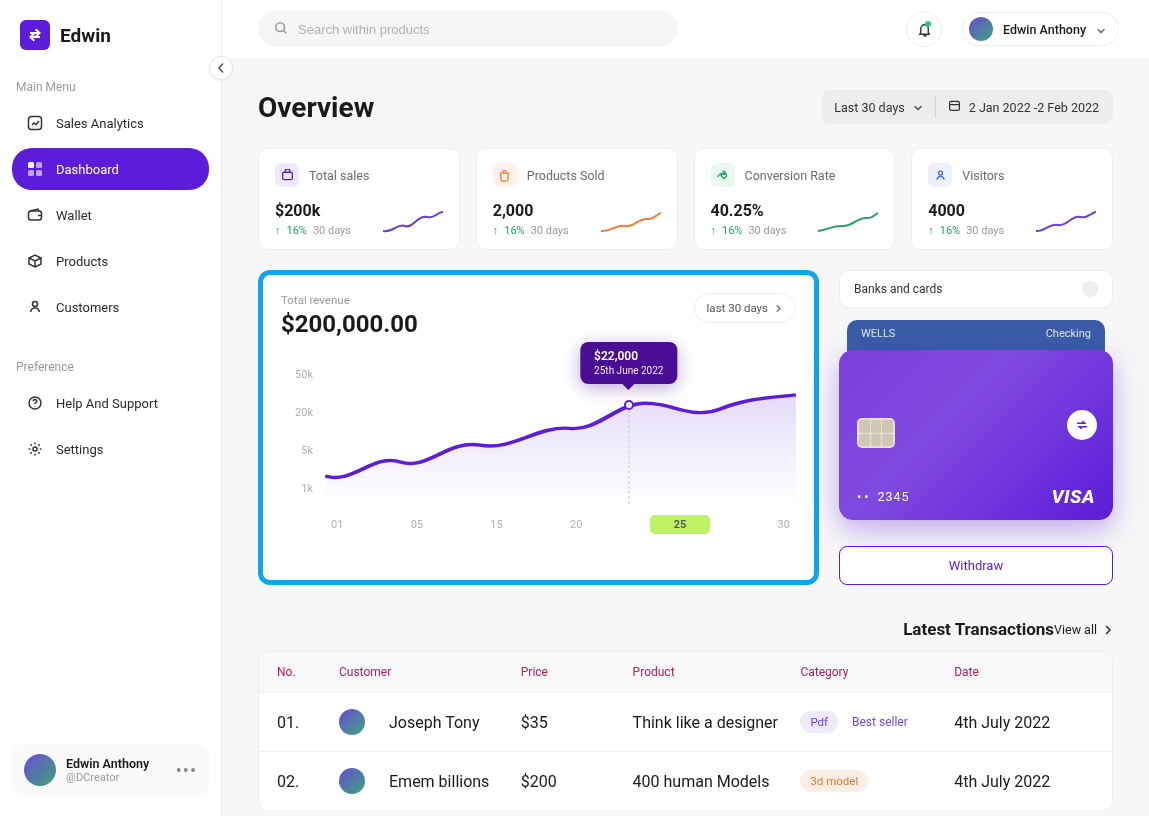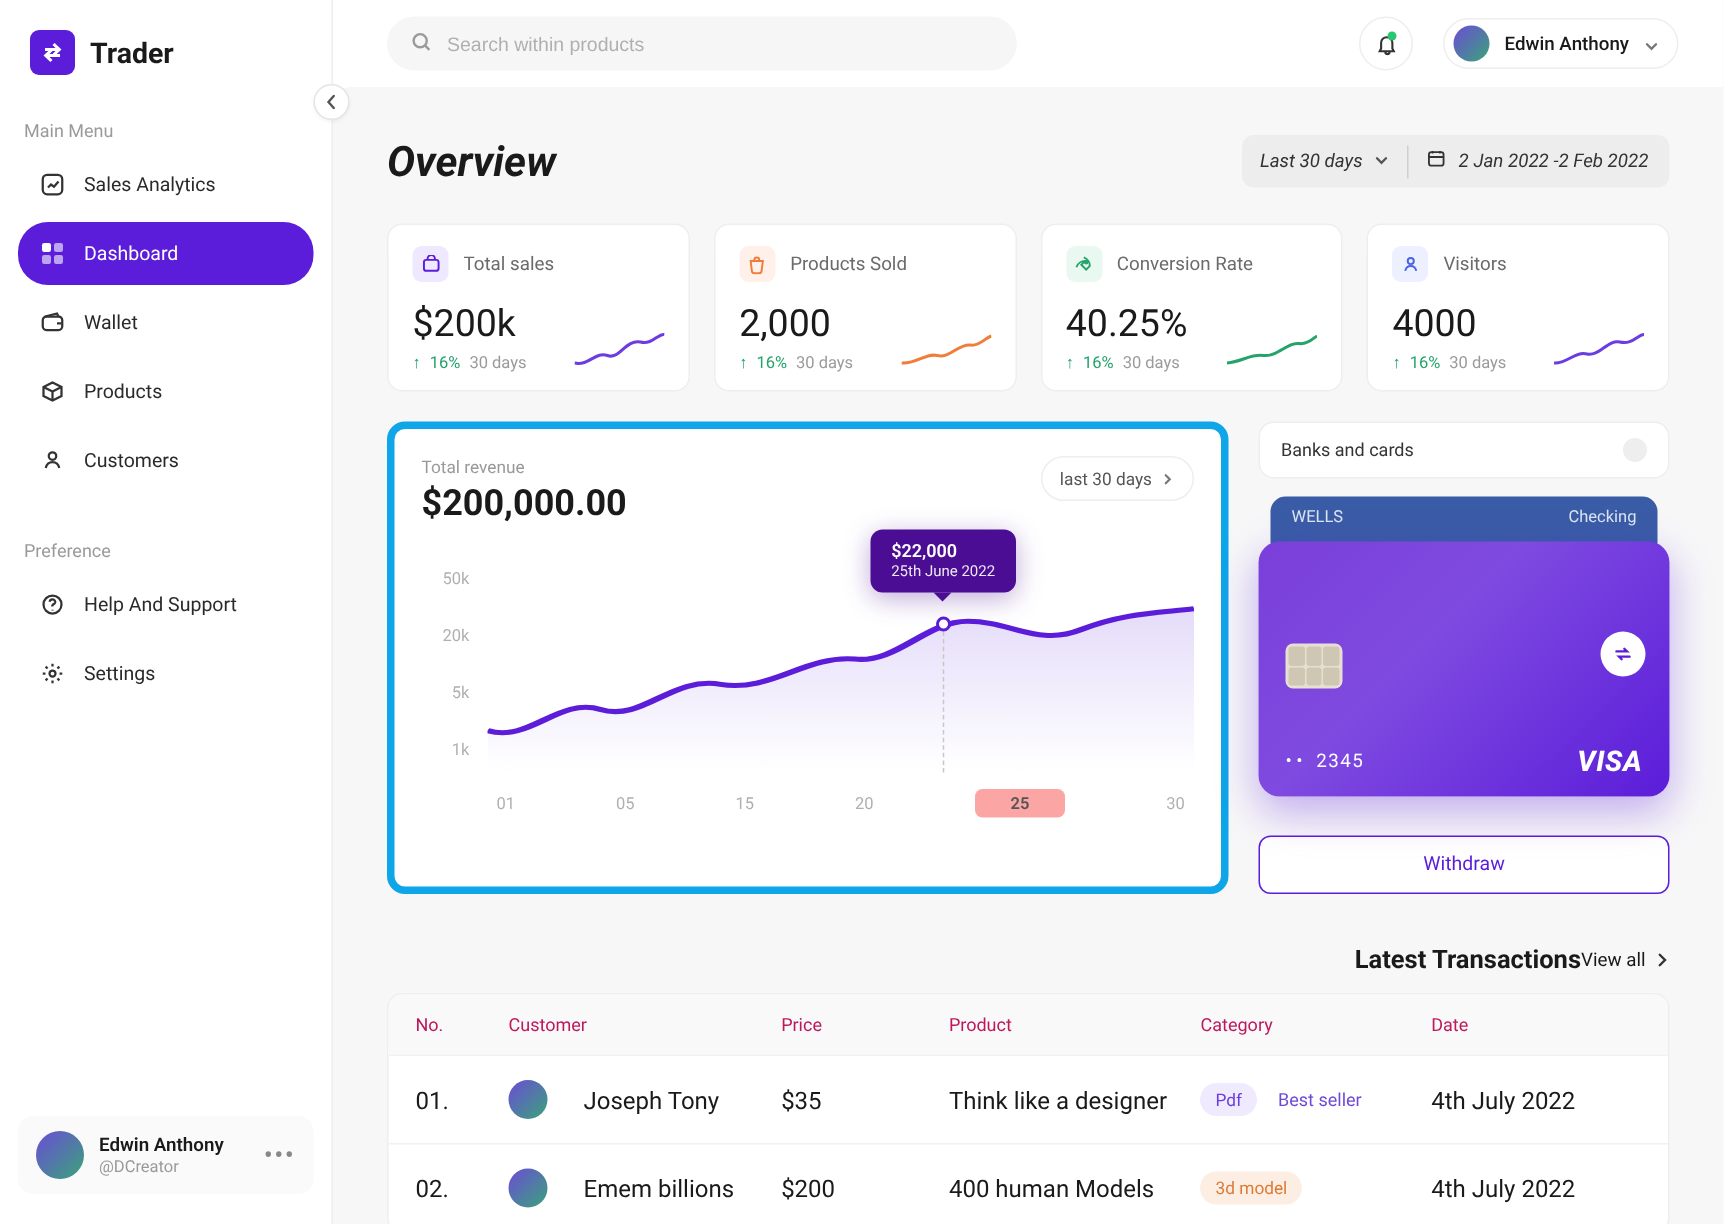--- a/index.html
+++ b/index.html
@@ -145,21 +145,20 @@
   .content {
     flex: 1;
     background: #f7f7f8;
     padding: 32px 36px 20px 36px;
     overflow: hidden;
     border-top-left-radius: 12px;
   }
   .overview-head {
     display: flex; align-items: center; justify-content: space-between;
     margin-bottom: 24px;
-    font-style: italic;
   }
   .overview-title { font-size: 28px; font-weight: 700; }
   .range-group {
     display: flex; align-items: center;
     background: #ededed;
     border-radius: 8px;
     overflow: hidden;
     font-size: 12.5px;
     color: #333;
   }
@@ -188,21 +187,21 @@
     width: 24px; height: 24px; border-radius: 6px;
     display: flex; align-items: center; justify-content: center;
     font-size: 12px;
   }
   .si-purple { background: #efe9ff; color: #5b1dd9; }
   .si-orange { background: #fff0e9; color: #ef7d3b; }
   .si-green  { background: #e9f8f0; color: #24a36a; }
   .si-blue   { background: #ecf0ff; color: #4b63e7; }
   .stat-label { font-size: 12.5px; color: #6b6b6b; }
   .stat-body { display: flex; align-items: flex-end; justify-content: space-between; }
-  .stat-value { font-size: 25px; font-weight: 400; }
+  .stat-value { font-size: 16px; font-weight: 700; }
   .stat-delta { font-size: 11px; color: #24a36a; display: flex; gap: 6px; margin-top: 4px; }
   .stat-delta .period { color: #9a9a9a; }
   .spark { width: 60px; height: 28px; flex-shrink: 0; }
 
   
   .row2 { display: flex; gap: 20px; margin-top: 20px; }
   .revenue-card {
     flex: 1;
     background: #fff;
     border: 5px solid #0ea5e9;
@@ -229,21 +228,21 @@
   .plot { position: absolute; left: 44px; right: 0; top: 0; bottom: 30px; }
   .plot svg { width: 100%; height: 100%; }
   .x-axis {
     position: absolute; left: 44px; right: 0; bottom: 0;
     display: flex; justify-content: space-between; align-items: center;
     font-size: 11px; color: #b0b0b0;
     padding: 0 6px;
     gap: 22px;
   }
   .x-tick.active {
-    background: #fca5a5; color: #555; font-weight: 600;
+    background: #bef264; color: #555; font-weight: 600;
     padding: 3px 24px; border-radius: 5px;
   }
   .plot-tooltip {
     position: absolute;
     left: 64.5%; top: -22px; transform: translateX(-50%);
     background: #4a0d94; color: #fff;
     padding: 7px 14px 8px 14px; border-radius: 8px;
     font-size: 12px; white-space: nowrap;
     box-shadow: 0 4px 18px rgba(74,13,148,0.35);
   }
@@ -359,21 +358,21 @@
 
 <div class="app">
 
   <aside class="sidebar">
     <div class="logo">
       <div class="logo-mark">
         <svg width="16" height="16" viewBox="0 0 16 16">
             <path d="M3 5h7l-2 -2 1.4 -1.4L14 6l-4.6 4.4L8 9l2 -2H3zM13 11H6l2 2 -1.4 1.4L2 10l4.6 -4.4L8 7 6 9h7z" fill="#fff"></path>
           </svg>
       </div>
-      <div class="logo-text">Trader</div>
+      <div class="logo-text">Edwin</div>
     </div>
     <div class="collapse-btn">
       <svg width="10" height="10" viewBox="0 0 10 10">
           <path d="M6.5 1 3 5l3.5 4" stroke="#555" stroke-width="1.6" fill="none" stroke-linecap="round"></path>
         </svg>
     </div>
 
     <div class="menu-section-label">Main Menu</div>
     <nav class="nav">
       <div class="nav-item">

